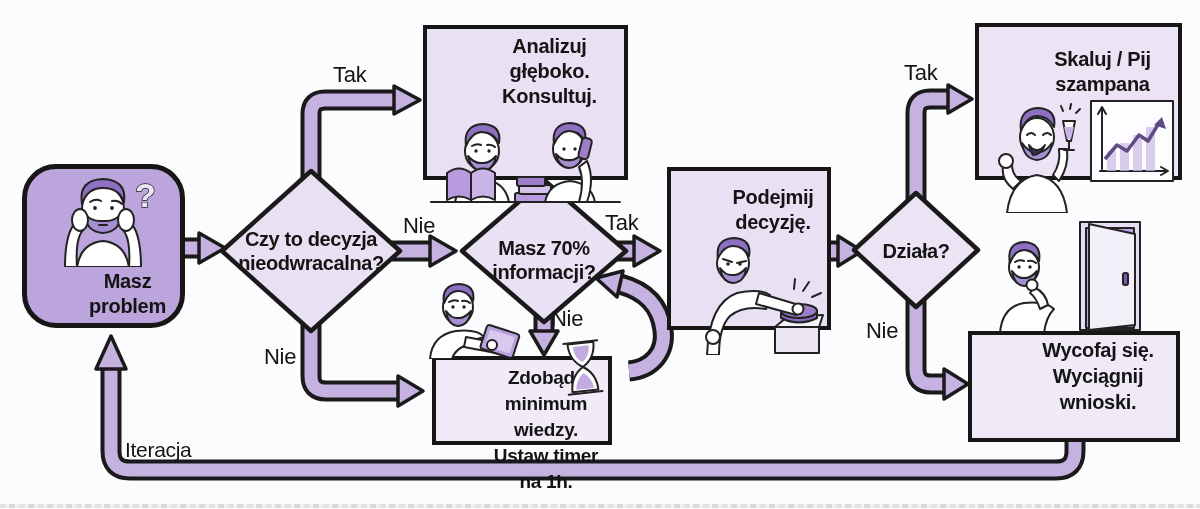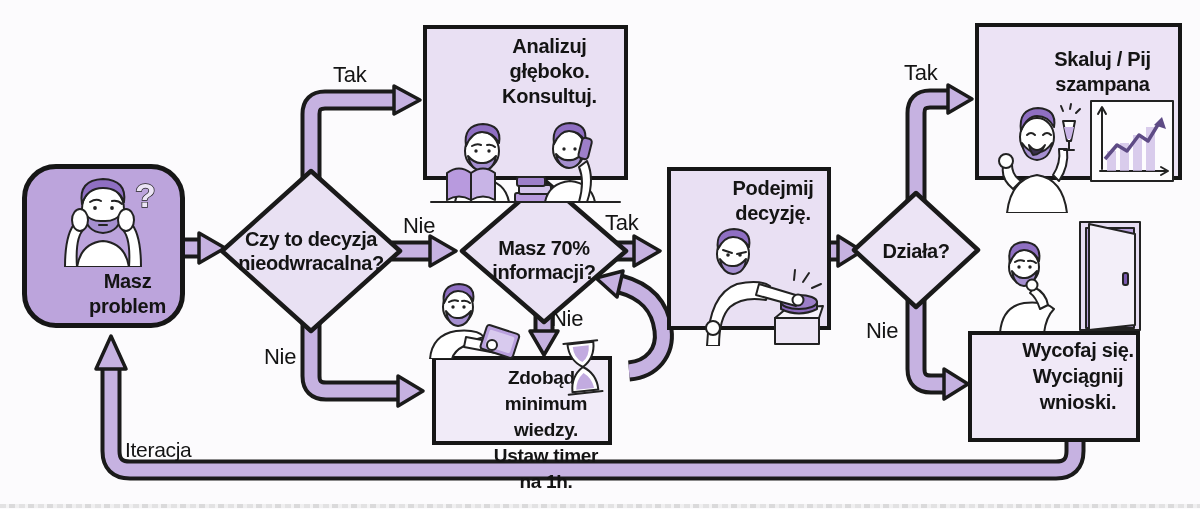--- a/index.html
+++ b/index.html
@@ -222,21 +222,21 @@
     <circle cx="33" cy="24" r="1.7" fill="#222"></circle>
       <circle cx="44" cy="24" r="1.7" fill="#222"></circle>
     <g transform="rotate(18 80 58)">
       <rect x="63" y="46" width="34" height="25" rx="3" fill="#b9a0de" class="sk"></rect>
       <rect x="67" y="50" width="26" height="17" rx="2" fill="#d8caee" stroke="none"></rect>
     </g>
     <circle class="skin sk" cx="72" cy="62" r="5"></circle>
   </svg>
 
   <div class="node" style="left:667px;top:167px;width:164px;height:163px;">
-    <div class="ntitle" style="margin-top:5px">
+    <div class="ntitle" style="margin-top:14px">
       <div>Podejmij decyzję.</div>
     </div>
     <svg width="156" height="120" viewBox="0 0 156 120">
       <g>
         <polygon points="104,92 116,82 152,80 148,92" fill="#f6f2fa" class="sk"></polygon>
         <rect x="104" y="92" width="44" height="26" fill="#ece5f4" class="sk"></rect>
         <path d="M110 76 L110 83 Q128 92 146 83 L146 76" fill="#8a68bb" class="sk"></path>
         <ellipse cx="128" cy="76" rx="18" ry="7" fill="#9d7fc9" class="sk"></ellipse>
       </g>
       <path class="sk" fill="none" d="M132 56 l6 -9 M141 62 l9 -4 M123 54 l1 -10"></path>
@@ -288,21 +288,21 @@
           <polygon points="84,24 96,24 92,44 88,44" fill="#fff" class="sk" stroke-width="1.6"></polygon>
           <polygon points="85,30 95,30 92,42 88,42" fill="#c9b4e6" stroke="none"></polygon>
           <line x1="90" y1="44" x2="90" y2="52" class="sk" stroke-width="1.8"></line>
           <line x1="85" y1="53" x2="95" y2="53" class="sk" stroke-width="1.8"></line>
           <path class="sk" stroke-width="1.6" fill="none" d="M84 14 l-2 -5 M91 12 l1 -5 M97 16 l4 -4"></path>
         </g>
       </g>
     </svg>
   </div>
 
-  <div class="node" style="left:968px;top:331px;width:172px;height:111px;background:#f0e9f7;">
+  <div class="node" style="left:968px;top:331px;width:212px;height:111px;background:#f0e9f7;">
     <div class="ntitle" style="font-size:20px;line-height:26px;margin-top:2px;">
       <div>Wycofaj się.</div>
       <div>Wyciągnij wnioski.</div>
     </div>
   </div>
 
   <div class="dlabel" style="left:226px;top:227px;width:170px;">
     <div>Czy to decyzja</div>
     <div>nieodwracalna?</div>
   </div>

